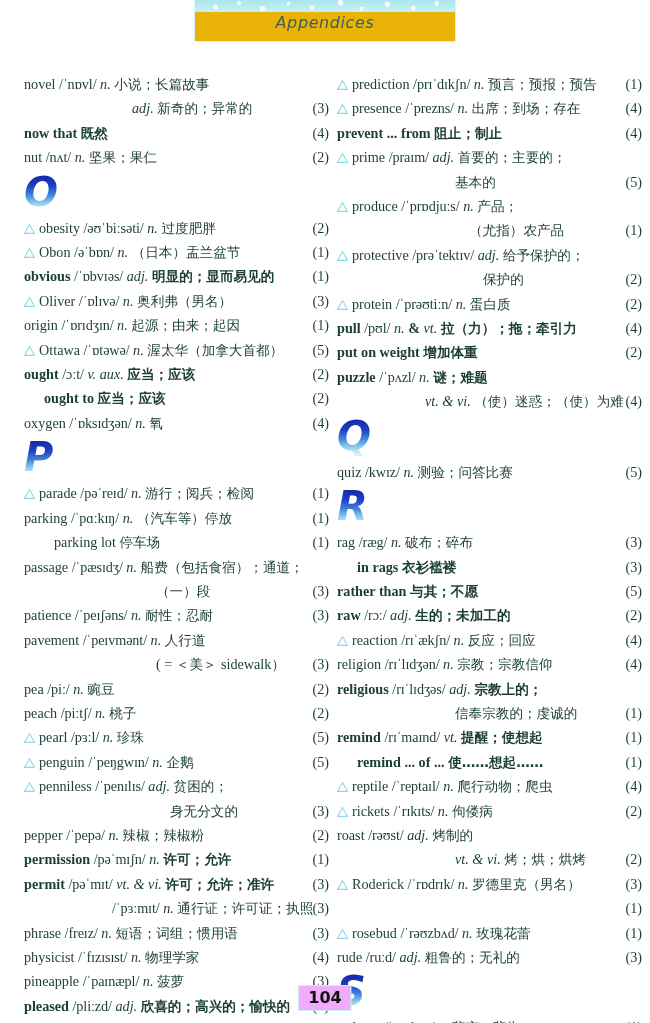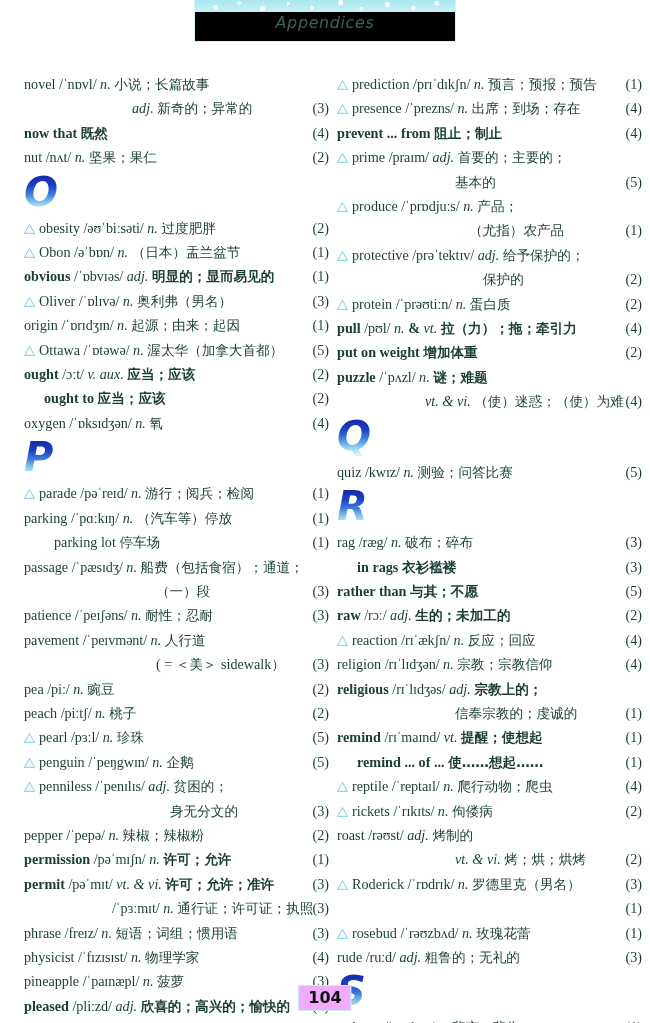--- a/index.html
+++ b/index.html
@@ -16,21 +16,21 @@
     overflow: hidden;
   }
 
   
   #header-banner {
     position: absolute;
     left: 194px;
     top: 0px;
     width: 262px;
     height: 42px;
-    background: #000000;
+    background: #eab308;
     border-left: 1px solid #d8f2f7;
     border-right: 1px solid #d8f2f7;
     border-bottom: 1px solid #d8f2f7;
     box-sizing: border-box;
   }
   #header-bubbles {
     position: absolute;
     left: 0;
     top: 0;
     width: 100%;

